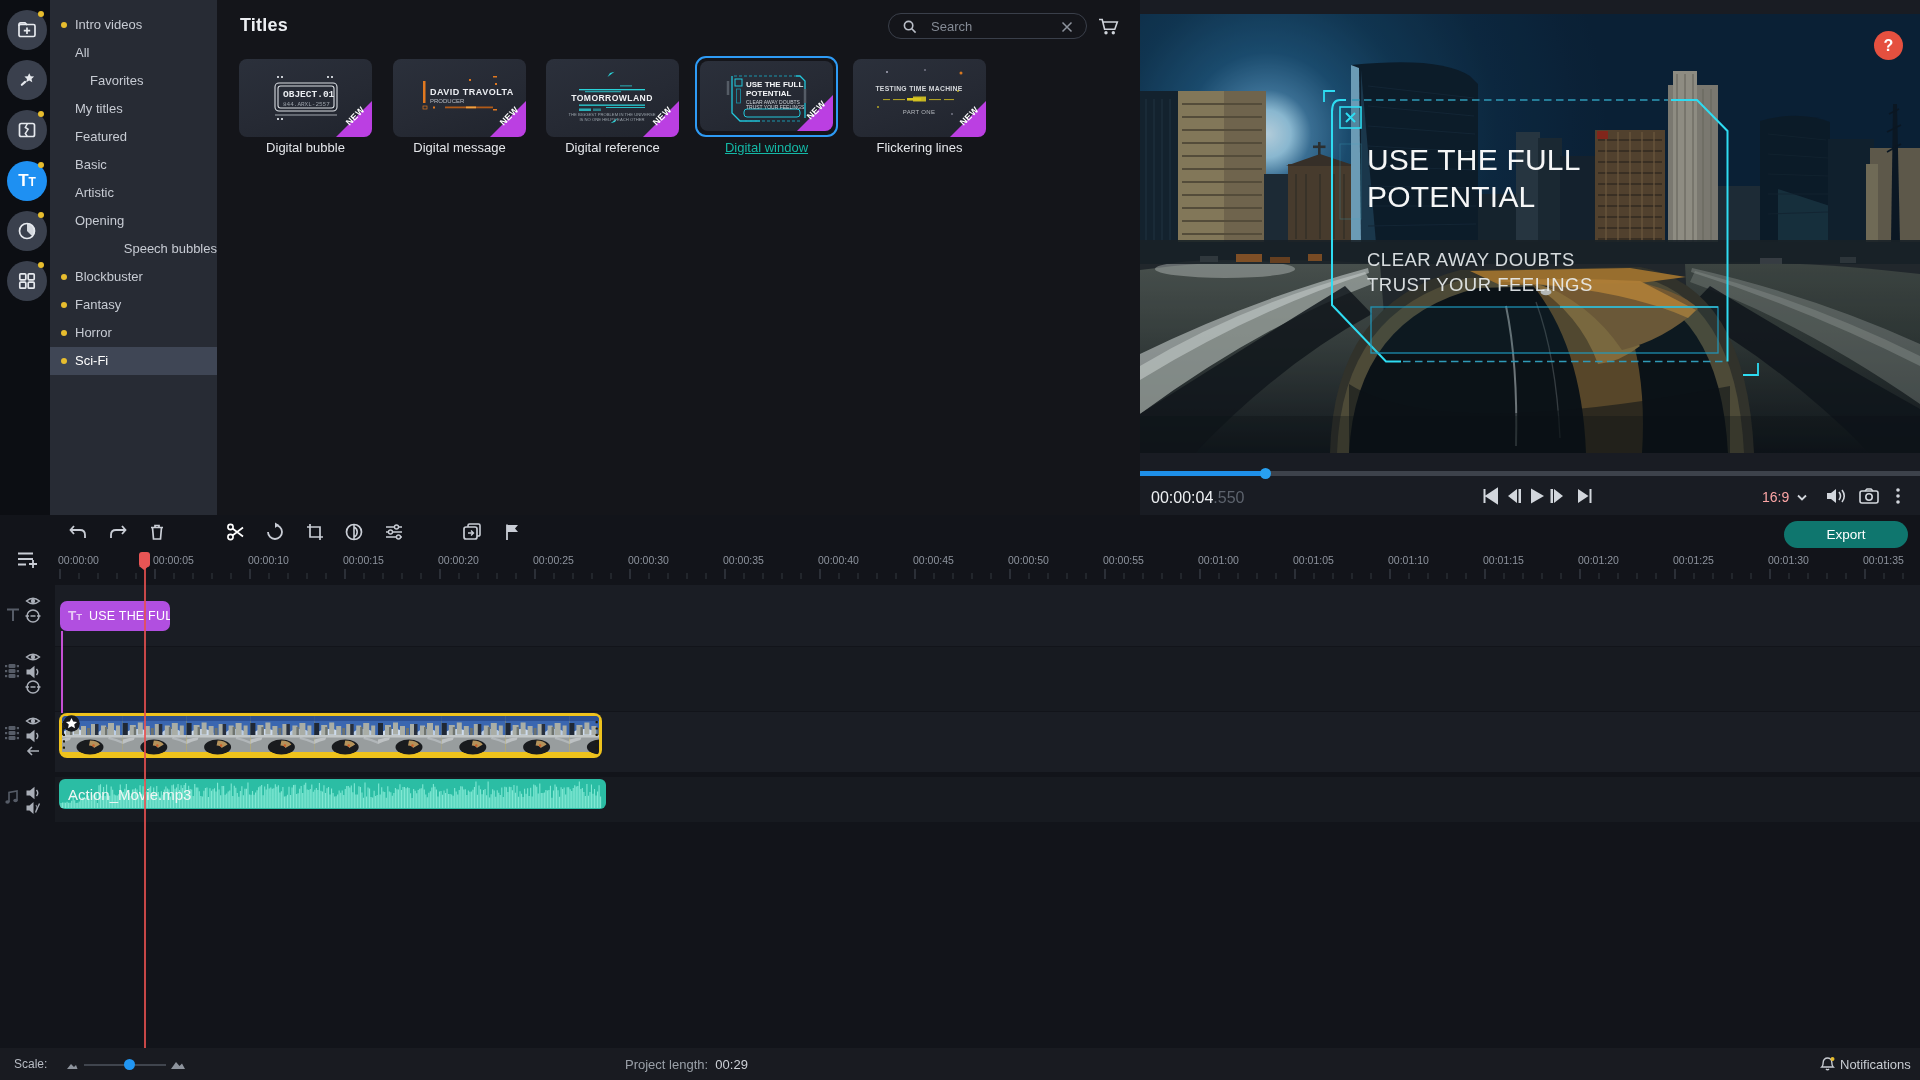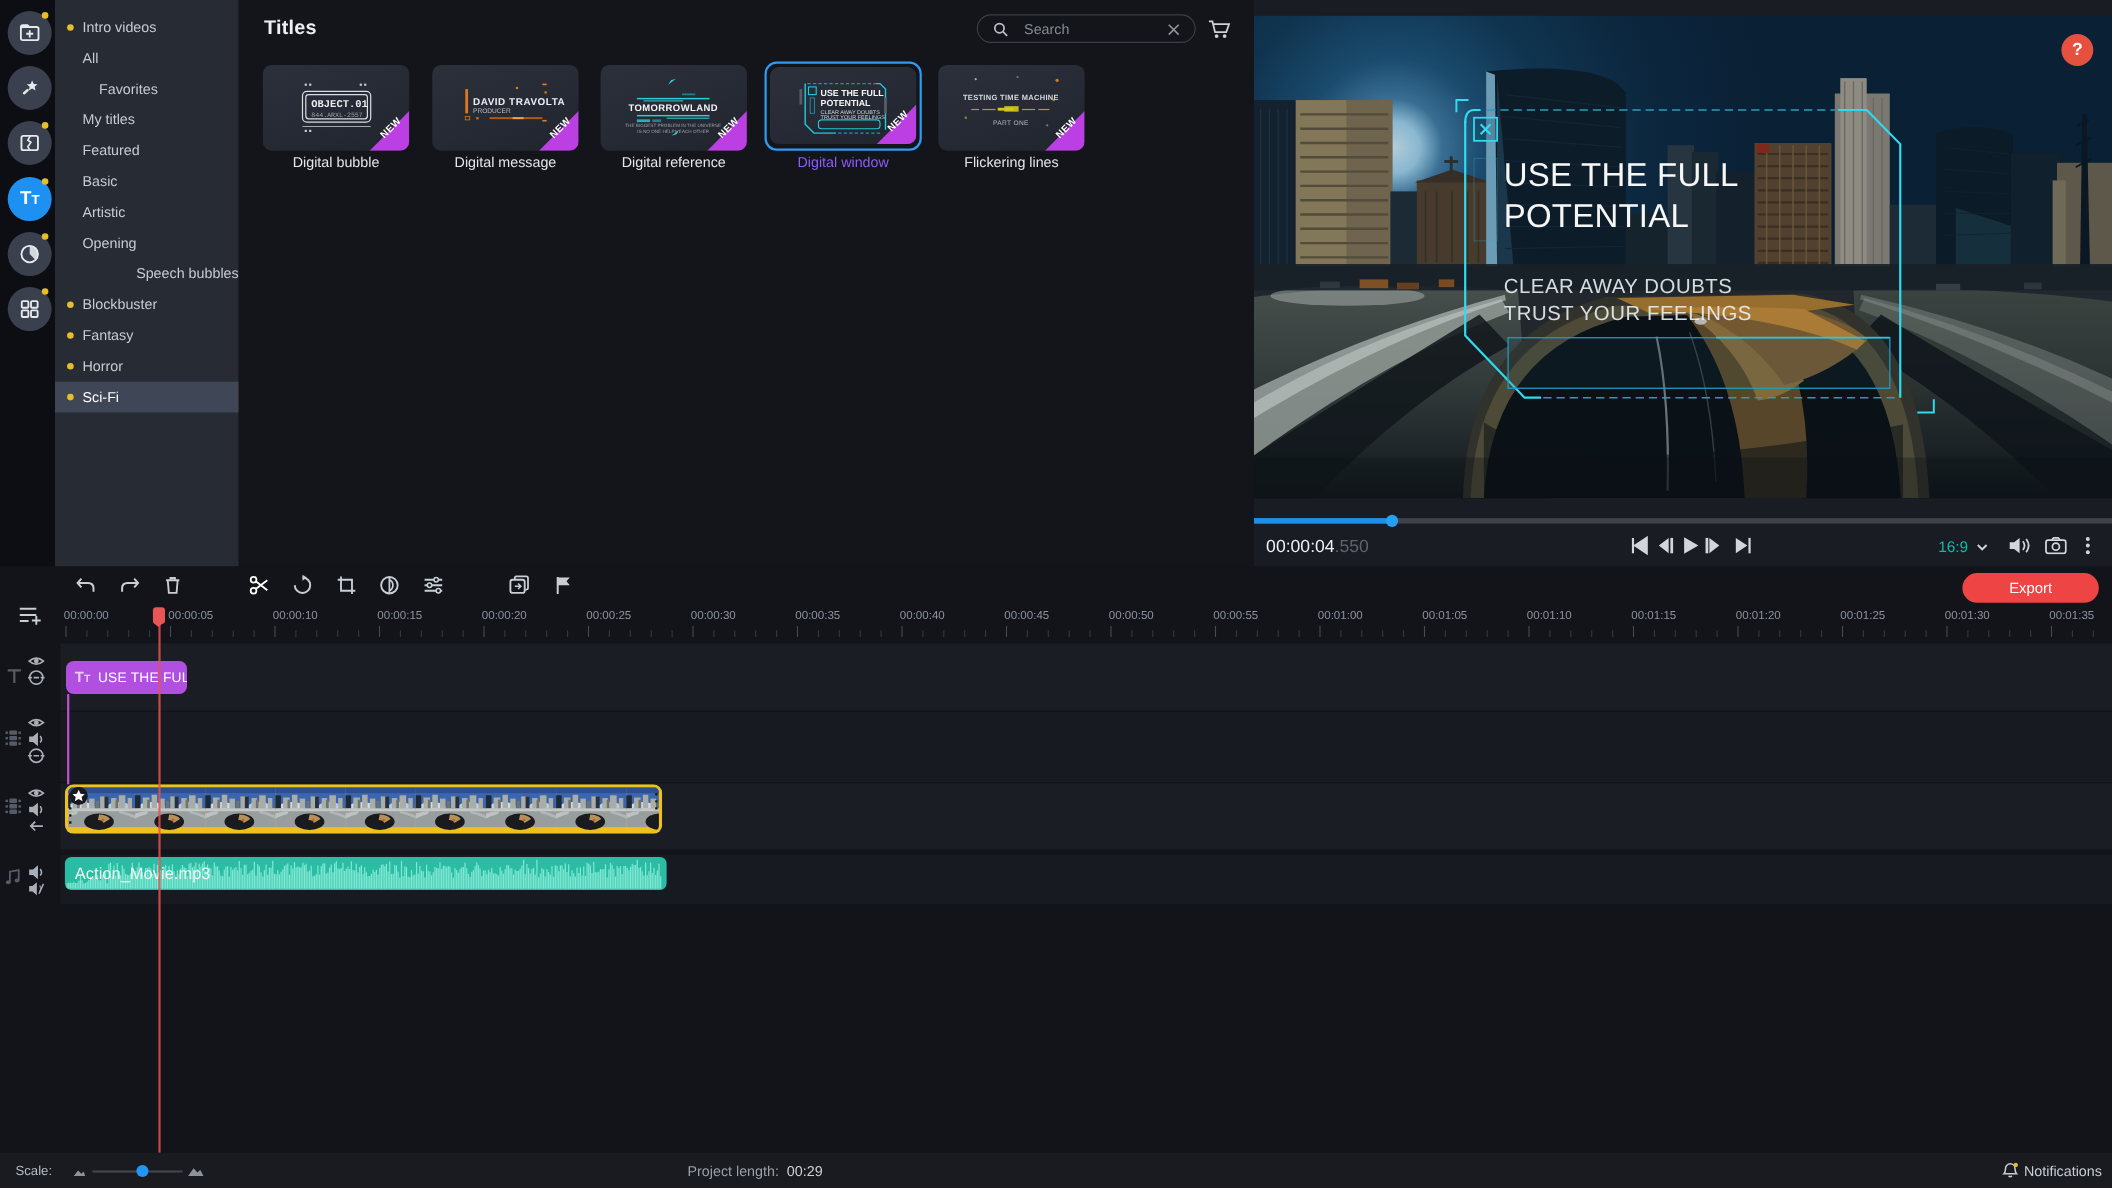--- a/index.html
+++ b/index.html
@@ -28,21 +28,21 @@
 
 #preview { left:1140px; top:0; width:780px; height:515px; background:#191c23; }
 #video { position:absolute; left:0; top:14px; width:780px; height:439px; overflow:hidden; }
 #pbar { position:absolute; left:0; top:471px; width:780px; height:5px; background:#3d424b; }
 #pbar .fill { position:absolute; left:0; top:0; height:5px; width:121px; background:#1e8fe8; }
 #pbar .knob { position:absolute; left:120px; top:-3px; width:11px; height:11px; border-radius:50%; background:#28a0f0; }
 #tc { position:absolute; left:11px; top:489px; font-size:16px; color:#eef0f3; }
 #tc span { color:#5d636d; }
 
 #tl { left:0; top:515px; width:1920px; height:533px; background:#12141a; }
-#export { position:absolute; left:1784px; top:6px; width:124px; height:27px; border-radius:13.5px; background:#ef4444; color:#fff; font-size:13.5px; text-align:center; line-height:27px; }
+#export { position:absolute; left:1784px; top:6px; width:124px; height:27px; border-radius:13.5px; background:#0f766e; color:#fff; font-size:13.5px; text-align:center; line-height:27px; }
 .rlabel { position:absolute; top:39px; font-size:10.5px; color:#8d939d; }
 #titleclip { position:absolute; left:60px; top:86px; width:110px; height:30px; border-radius:7px; background:#b14fe0; color:#fff; font-size:12.5px; line-height:30px; white-space:nowrap; overflow:hidden; }
 #vclip { position:absolute; left:59px; top:198px; width:543px; height:45px; }
 #aclip { position:absolute; left:59px; top:264px; width:547px; height:30px; border-radius:6px; background:#2bbda4; overflow:hidden; }
 #aclip .nm { position:absolute; left:9px; top:7px; font-size:15px; color:#f0f6f4; }
 #playhead { position:absolute; left:143.6px; top:52px; width:2px; height:481px; background:rgba(232,80,80,.85); }
 #phflag { position:absolute; left:139px; top:37px; width:11px; height:15px; background:#e85555; border-radius:3px; }
 #phflag:after { content:""; position:absolute; left:0; top:14px; border-left:5.5px solid transparent; border-right:5.5px solid transparent; border-top:4px solid #e85555; }
 
 #bottom { left:0; top:1048px; width:1920px; height:32px; background:#191b21; }
@@ -199,21 +199,21 @@
 <rect x="36.5" y="28" width="4" height="14" fill="none" stroke="#1b96ac" stroke-width=".8"></rect>
 <rect x="44" y="48" width="56" height="8" rx="3" fill="none" stroke="#22c8dc" stroke-width="1"></rect>
 <path d="M28 20 v14 M105 28 v14" stroke="#555c66" stroke-width="2.5"></path>
 <text x="46" y="26" fill="#f4f6f8" font-size="8" font-weight="bold">USE THE FULL</text>
 <text x="46" y="35" fill="#f4f6f8" font-size="8" font-weight="bold">POTENTIAL</text>
 <text x="46" y="42.5" fill="#cdd3d9" font-size="5">CLEAR AWAY DOUBTS</text>
 <text x="46" y="47.5" fill="#cdd3d9" font-size="5">TRUST YOUR FEELINGS</text>
         </svg><div class="ribbon">
           <span>NEW</span>
         </div></div>
-<div class="clabel" style="left:473px;color:#8b5cf6;">Digital window</div>
+<div class="clabel" style="left:473px;color:#14b8a6;text-decoration:underline;">Digital window</div>
 <div class="card" style="left:636px;"><svg width="133" height="78" viewBox="0 0 133 78" style="">
           <text x="66" y="31.5" fill="#d4d7db" font-size="6.8" font-weight="bold" text-anchor="middle" style="letter-spacing:.3px">TESTING TIME MACHINE</text>
 <g fill="#d8c520">
 <rect x="30" y="40" width="7" height="1.1" opacity=".75"></rect>
             <rect x="40" y="40" width="12" height="1.1" opacity=".75"></rect>
             <rect x="54" y="39" width="14" height="2.6"></rect>
             <rect x="60" y="37.5" width="13" height="5" opacity=".9"></rect>
             <rect x="76" y="40" width="12" height="1.1" opacity=".75"></rect>
             <rect x="91" y="40" width="10" height="1.1" opacity=".75"></rect>
 <rect x="24" y="47" width="2" height="2" opacity=".6"></rect>
@@ -380,21 +380,21 @@
 <path d="M1.5 2 v14 M14 2 L3.5 9 L14 16 Z" stroke="#d2d6dc" stroke-width="2" fill="#d2d6dc"></path>
 <path d="M34 2 L25 9 L34 16 Z"></path>
         <rect x="35.5" y="2" width="2.5" height="14"></rect>
 <path d="M48 1.5 L61 9 L48 16.5 Z"></path>
 <path d="M71 2 L80 9 L71 16 Z"></path>
         <rect x="67.5" y="2" width="2.5" height="14"></rect>
 <path d="M95 2 L105.5 9 L95 16 Z"></path>
         <rect x="106.5" y="2" width="2" height="14"></rect>
       </g>
 </svg>
-<div style="position:absolute;left:1762px;top:489px;font-size:14px;color:#14b8a6;">16:9</div>
+<div style="position:absolute;left:1762px;top:489px;font-size:14px;color:#fca5a5;">16:9</div>
 <svg width="10" height="7" viewBox="0 0 10 7" style="position:absolute;left:1797px;top:494px;">
       <path d="M1 1.5 L5 5.5 L9 1.5" stroke="#d2d6dc" stroke-width="1.8" fill="none"></path>
     </svg>
 <svg width="22" height="18" viewBox="0 0 22 18" style="position:absolute;left:1825px;top:487px;">
       <path d="M2 6 h4 l5-4 v14 l-5-4 h-4z" fill="#d2d6dc"></path>
       <path d="M14 5 q3 4 0 8 M17 3 q4.5 6 0 12" stroke="#d2d6dc" stroke-width="1.6" fill="none"></path>
     </svg>
 <svg width="20" height="16" viewBox="0 0 20 16" style="position:absolute;left:1859px;top:488px;">
       <rect x="1" y="3" width="18" height="12" rx="2" fill="none" stroke="#d2d6dc" stroke-width="1.6"></rect>
       <path d="M6 3 l2-2 h4 l2 2" fill="none" stroke="#d2d6dc" stroke-width="1.6"></path>

